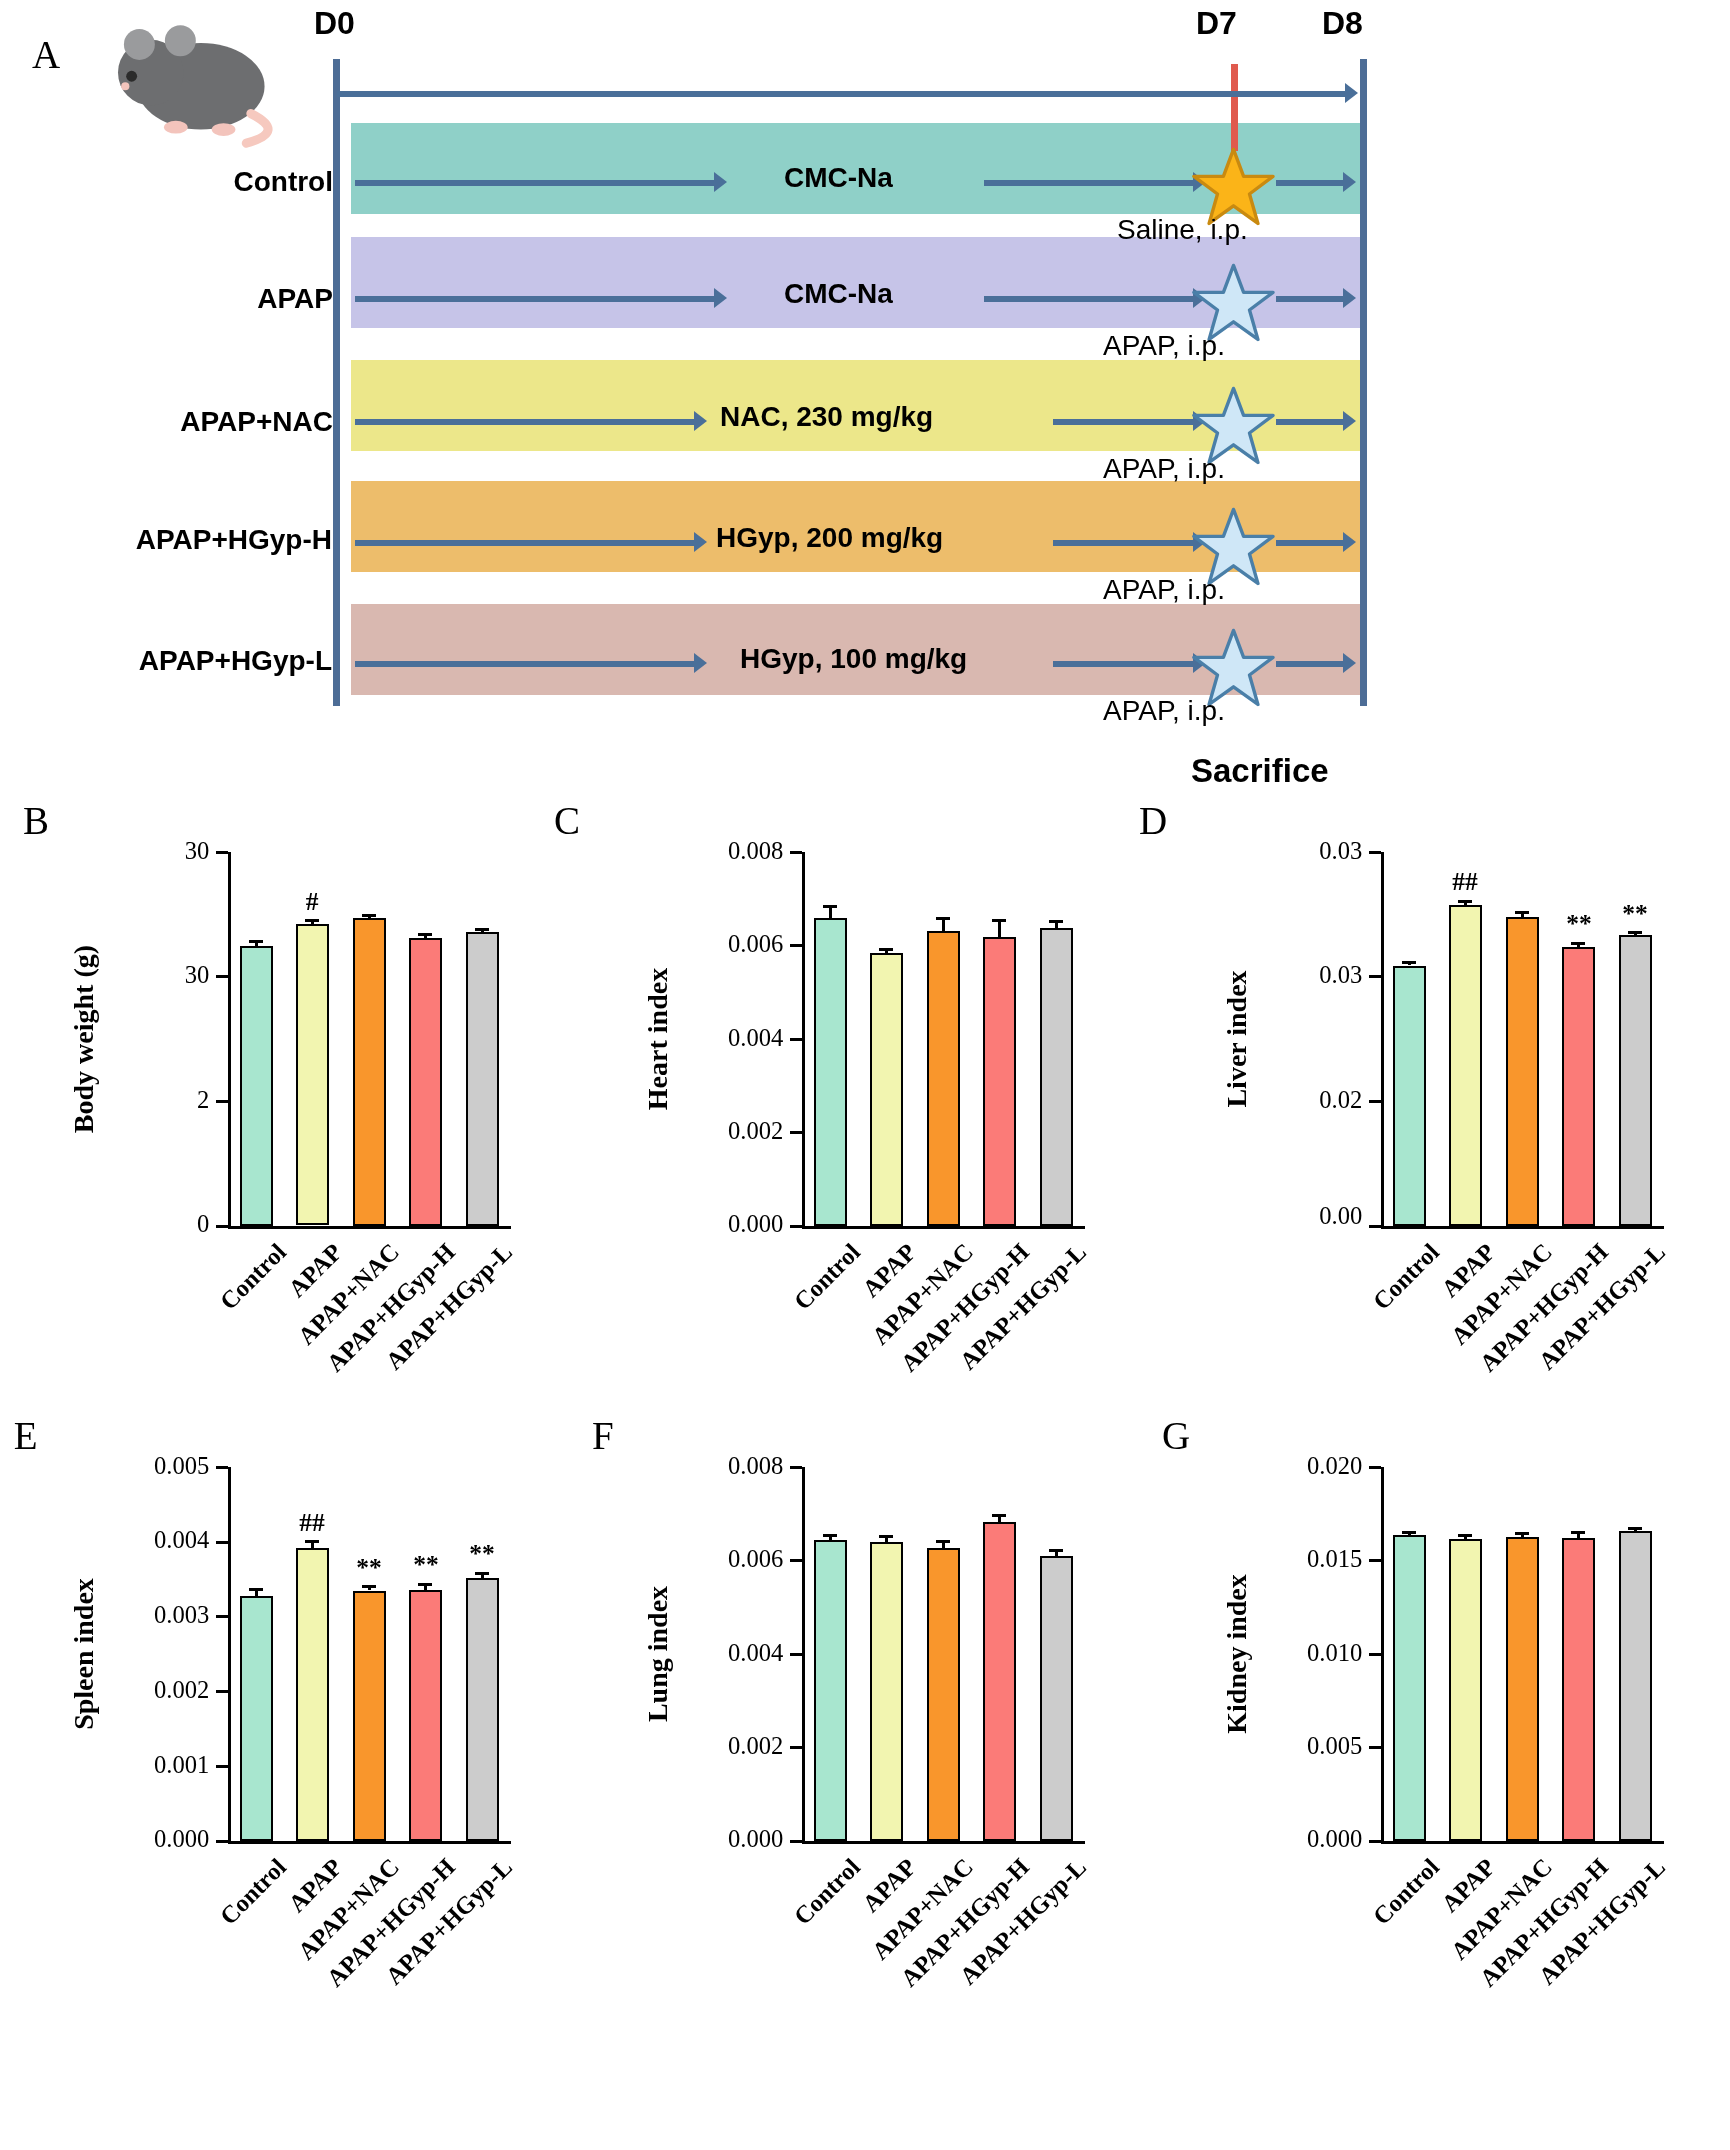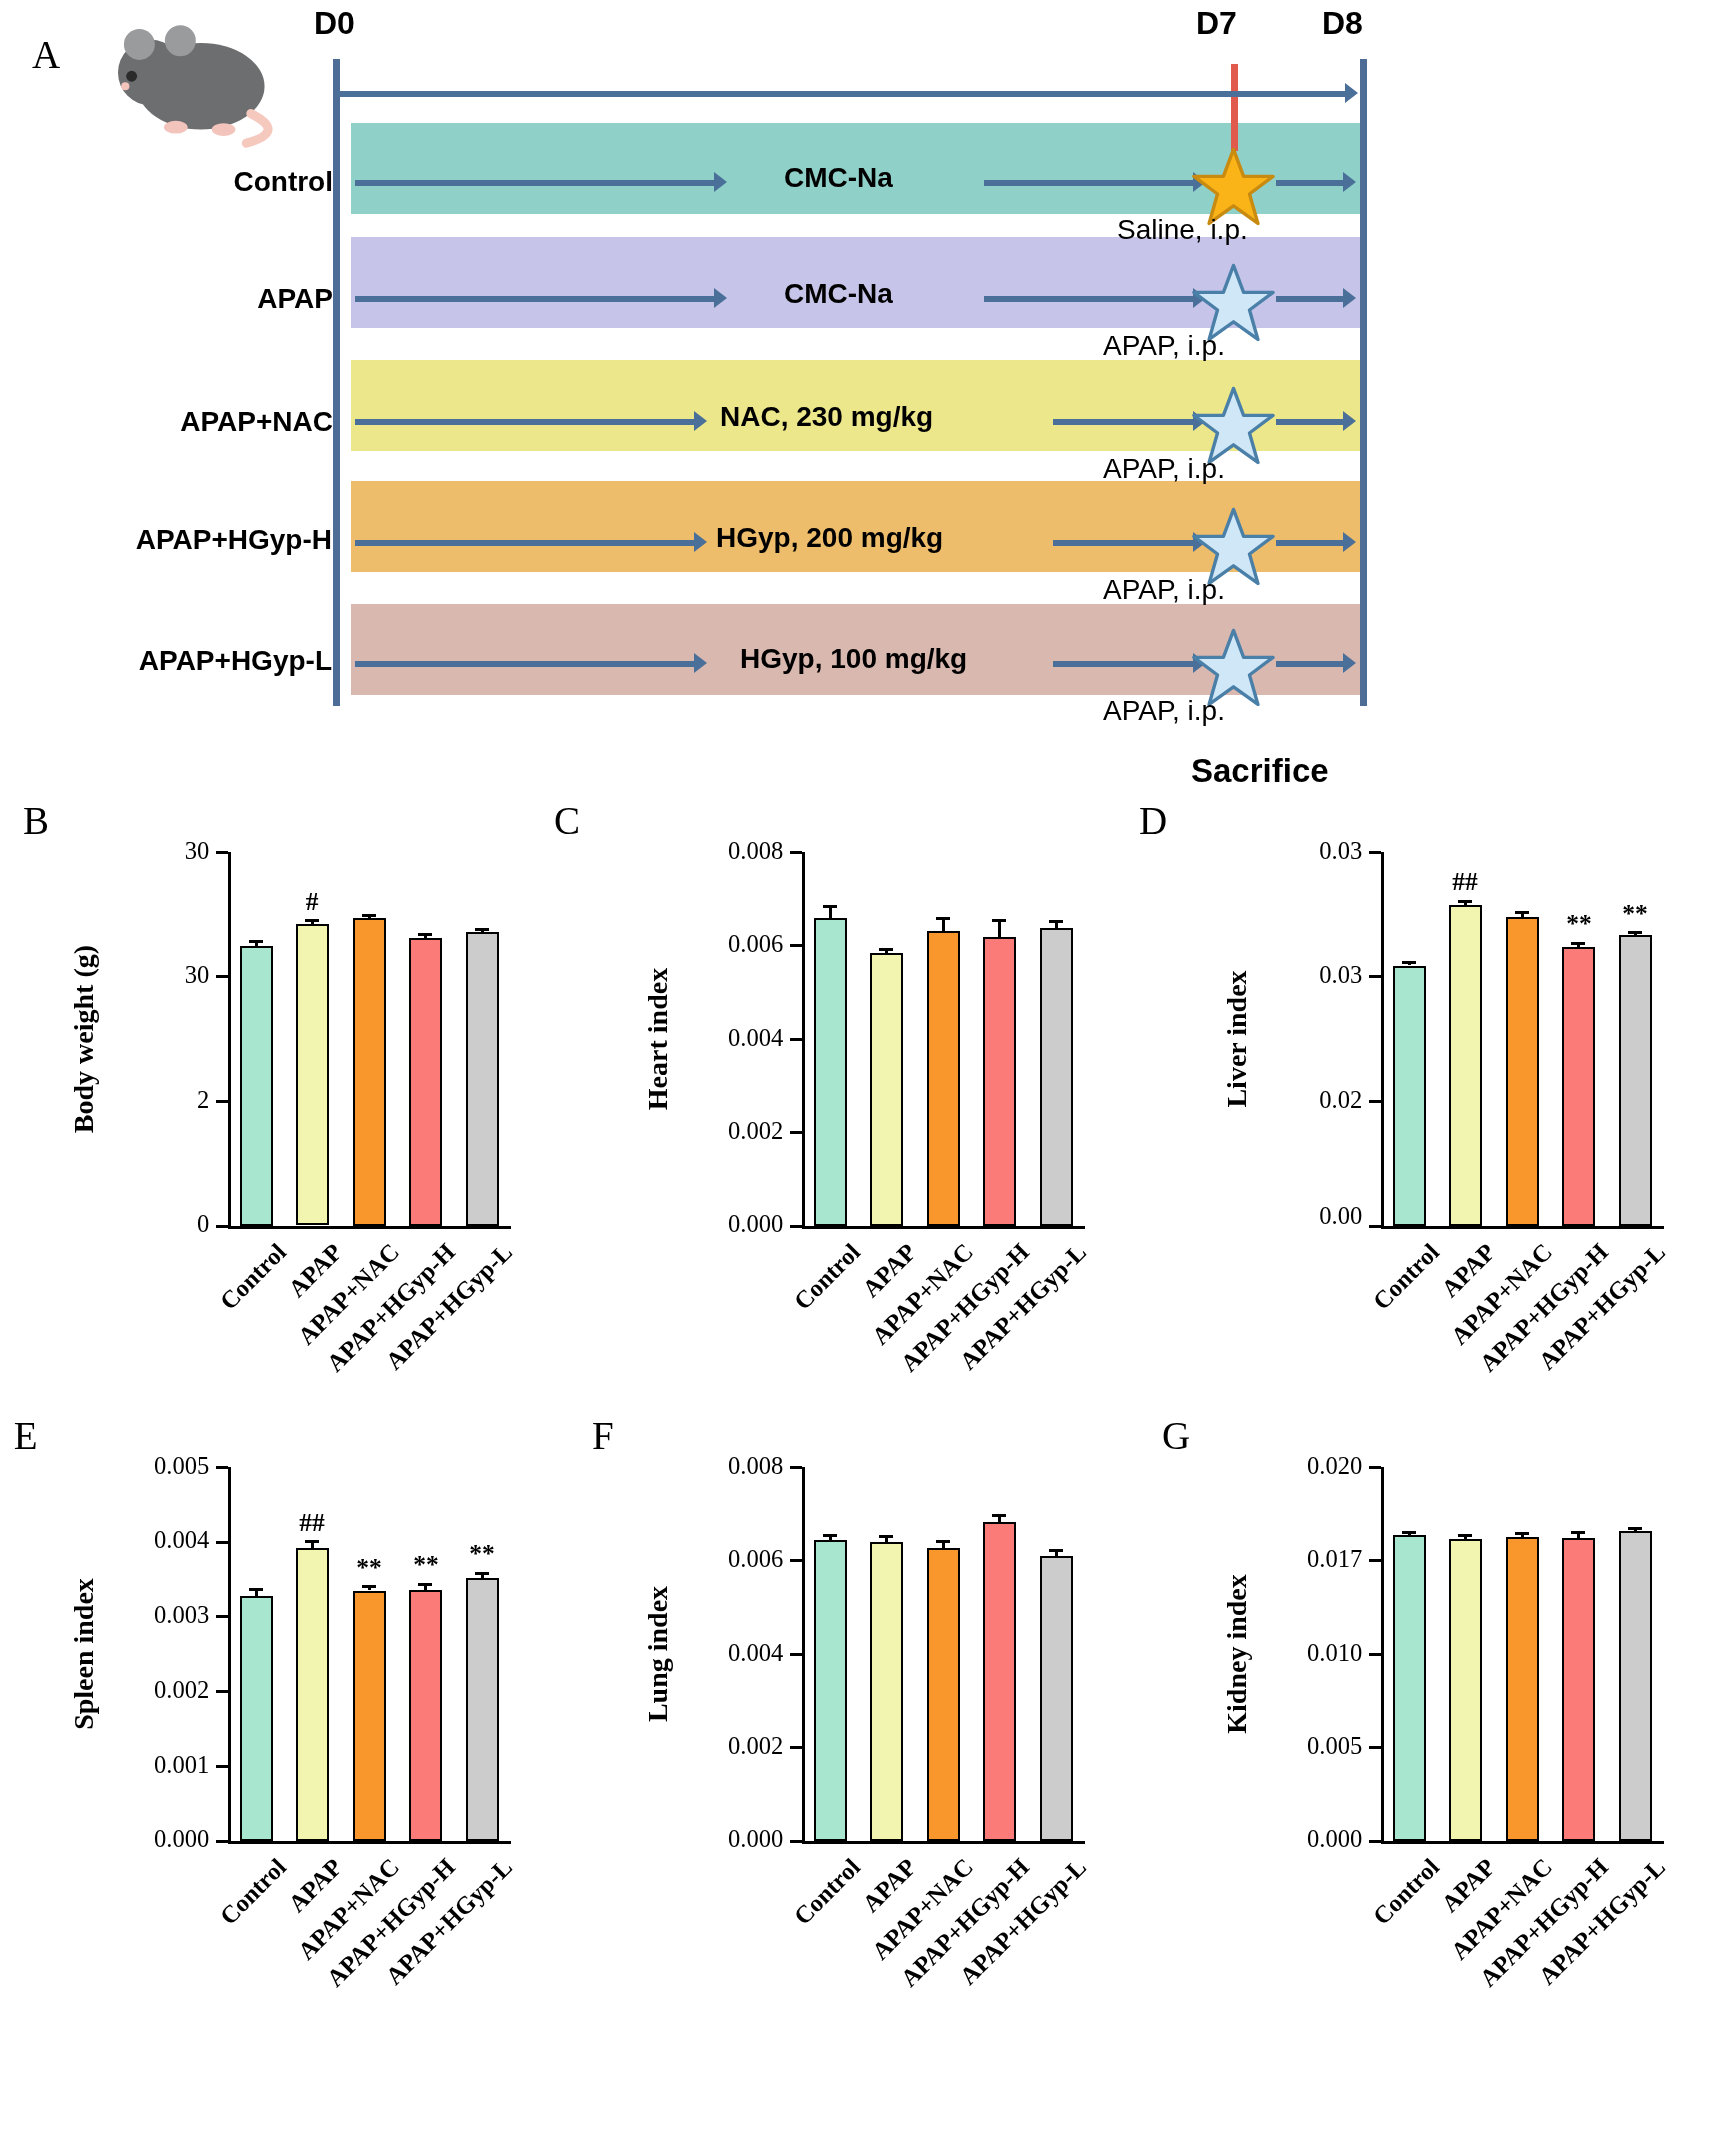--- a/index.html
+++ b/index.html
@@ -311,21 +311,21 @@
 <div class="chart" id="chartG" style="left:1244px;top:1449px;width:456px;height:501px;">
     <div class="axis-v" style="left: 137px; top: 18px; height: 374px;"></div>
     <div class="axis-h" style="left: 137px; top: 392px; width: 283px;"></div>
     <div class="tick" style="left: 125px; top: 391px;"></div>
     <div class="ticklabel" style="left: -13.7px; top: 376px; width: 132px;">0.000</div>
     <div class="tick" style="left: 125px; top: 297px;"></div>
     <div class="ticklabel" style="left: -13.7px; top: 283px; width: 132px;">0.005</div>
     <div class="tick" style="left: 125px; top: 204px;"></div>
     <div class="ticklabel" style="left: -13.7px; top: 190px; width: 132px;">0.010</div>
     <div class="tick" style="left: 125px; top: 110px;"></div>
-    <div class="ticklabel" style="left: -13.7px; top: 96px; width: 132px;">0.017</div>
+    <div class="ticklabel" style="left: -13.7px; top: 96px; width: 132px;">0.015</div>
     <div class="tick" style="left: 125px; top: 17px;"></div>
     <div class="ticklabel" style="left: -13.7px; top: 2.7px; width: 132px;">0.020</div>
     <div class="ylabel" style="left: -23px; top: 392px; width: 374px; text-align: center;">Kidney index</div>
     <div class="bar" style="left: 149px; top: 86px; width: 33px; height: 306px; background: rgb(168, 230, 207);"></div>
     <div class="errbar" style="left: 164px; top: 82px; height: 3.7px;"></div>
     <div class="errcap" style="left: 158px; top: 82px; width: 14.4px;"></div>
     <div class="xlab" style="left: -20px; top: 404px; width: 201px;">Control</div>
     <div class="bar" style="left: 205px; top: 90px; width: 33px; height: 302px; background: rgb(242, 245, 176);"></div>
     <div class="errbar" style="left: 220px; top: 85px; height: 4.7px;"></div>
     <div class="errcap" style="left: 214px; top: 85px; width: 14.4px;"></div>

